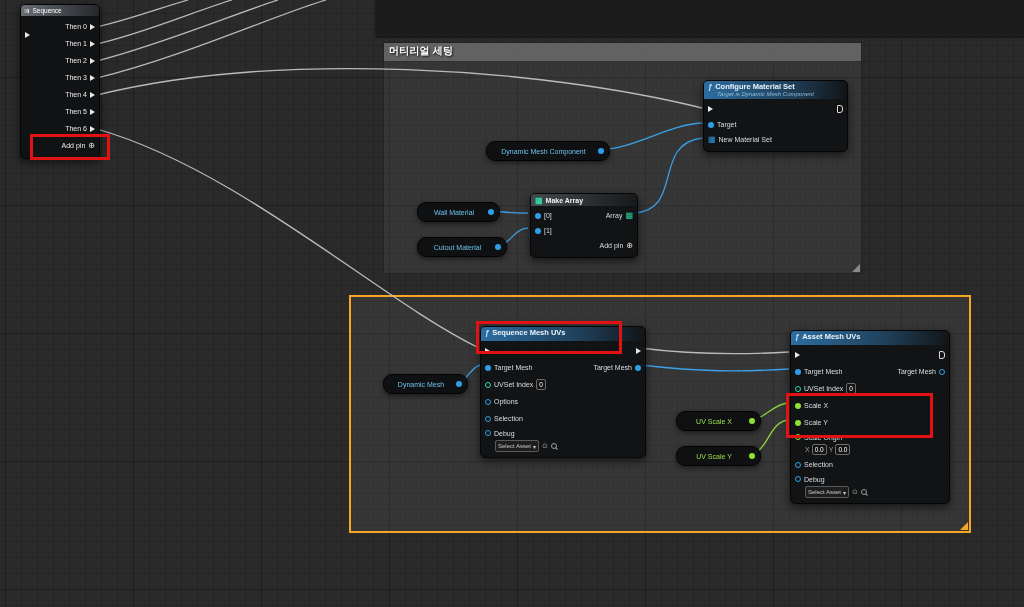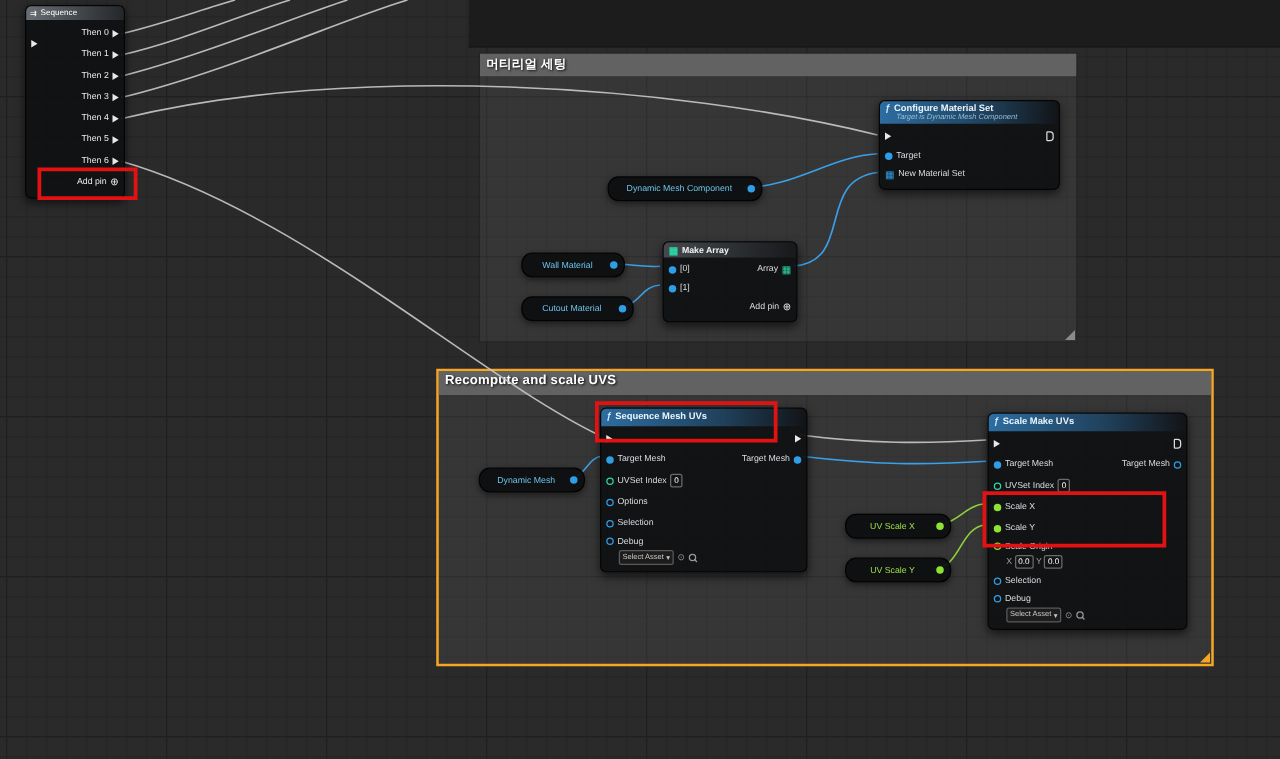--- a/index.html
+++ b/index.html
@@ -77,23 +77,20 @@
 <div class="toppanel"></div>
 
 <div class="comment" style="left:383px;top:42px;width:477px;height:230px">
   <div class="c-head">
     <span>머티리얼 세팅</span>
   </div>
   <span class="rsz"></span>
 </div>
 
 <div class="comment selected" style="left:349px;top:295px;width:618px;height:234px">
-  <div class="c-head" style="height:17px;font-size:10.5px">
-    <span>Recompute and scale UVS</span>
-  </div>
   <span class="rsz orange"></span>
 </div>
 
 <svg id="wires" width="1024" height="607">
   <g fill="none" stroke="#c9c9c9" stroke-width="1.3" opacity="0.9">
     <path d="M97,27 C128,20 160,8 188,0"></path>
     <path d="M97,44 C145,33 198,10 232,0"></path>
     <path d="M97,61 C160,45 240,12 278,0"></path>
     <path d="M97,78 C180,58 278,14 326,0"></path>
     <path d="M97,95 C280,50 540,68 702,108"></path>
@@ -275,21 +272,21 @@
       <span class="dim">⊙</span>
       <span class="mag"></span>
     </div>
   </div>
 </div>
 
 <div class="node" style="left:790px;top:330px;width:158px">
   <div class="fn-head" style="height:11px">
     <div class="fn-title">
       <span class="fn-icon">ƒ</span>
-      <span>Scale Make UVs</span>
+      <span>Asset Mesh UVs</span>
     </div>
   </div>
   <div class="node-body">
     <div class="r r16">
       <span class="tri"></span>
         <span class="sp"></span>
       <span class="dout"></span>
     </div>
     <div class="r">
       <span class="pn f obj"></span>

